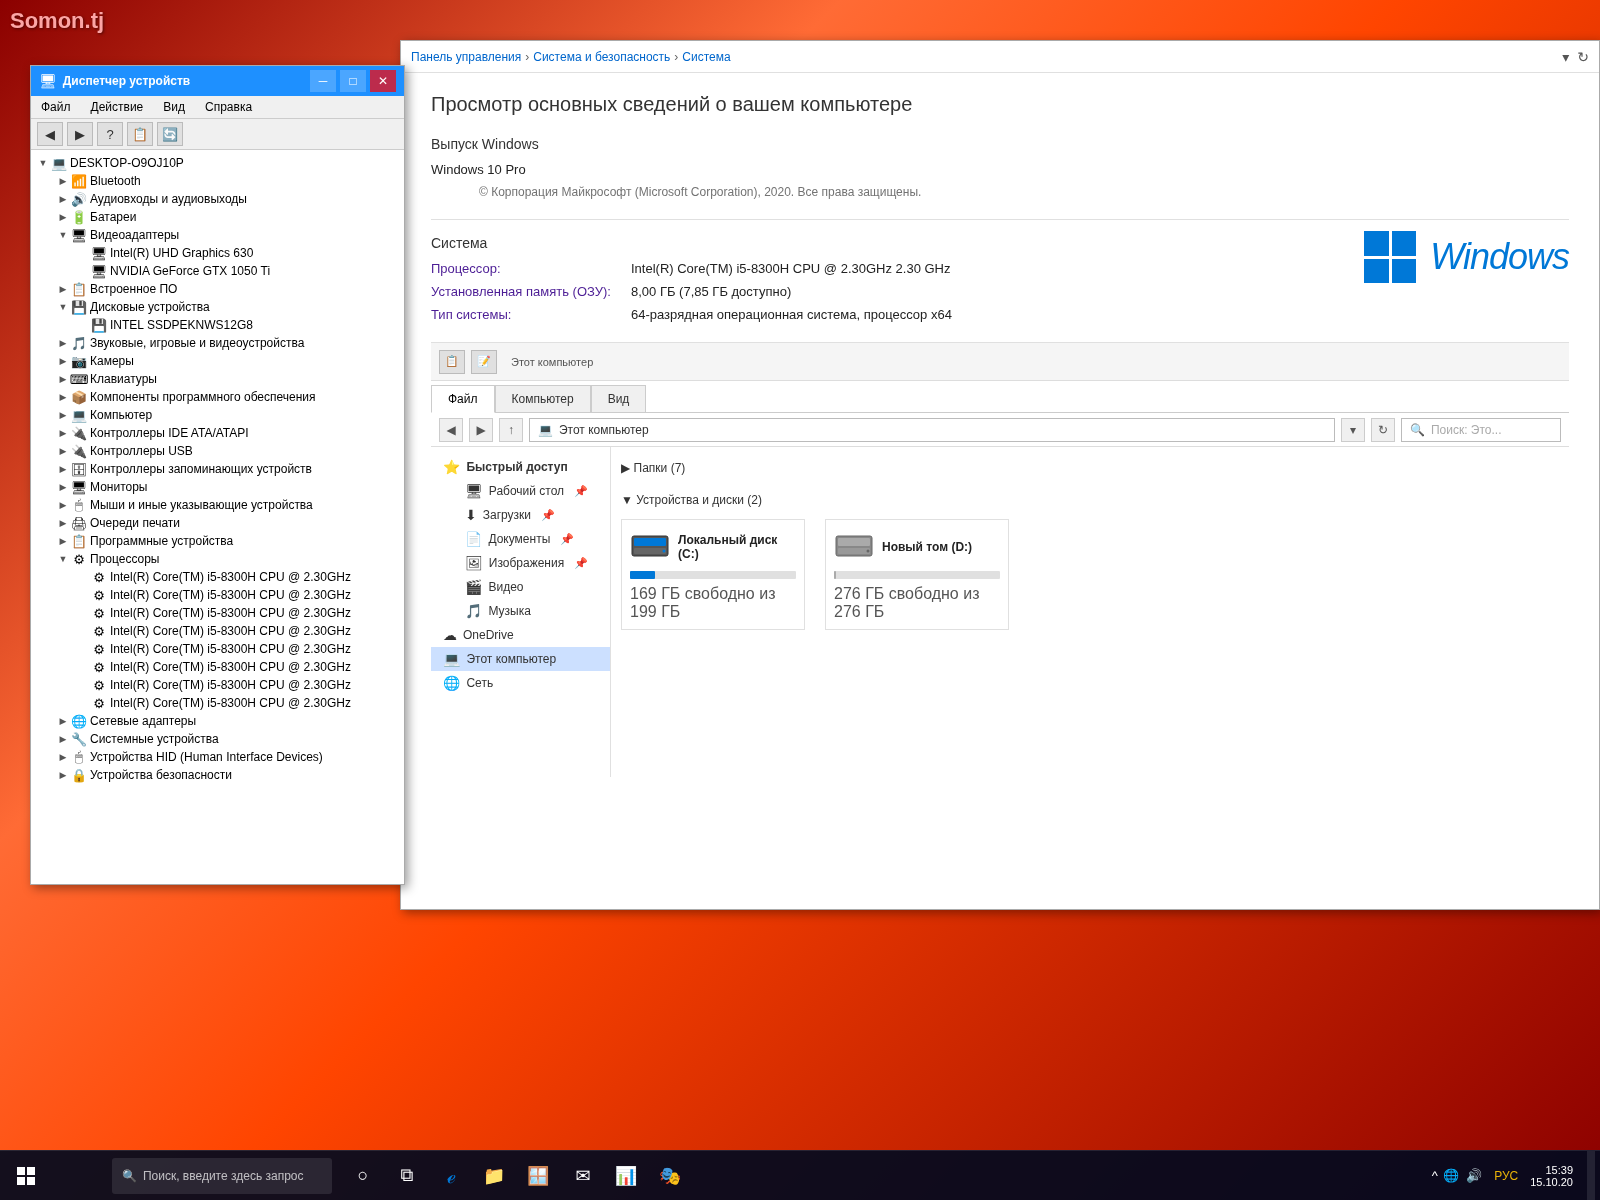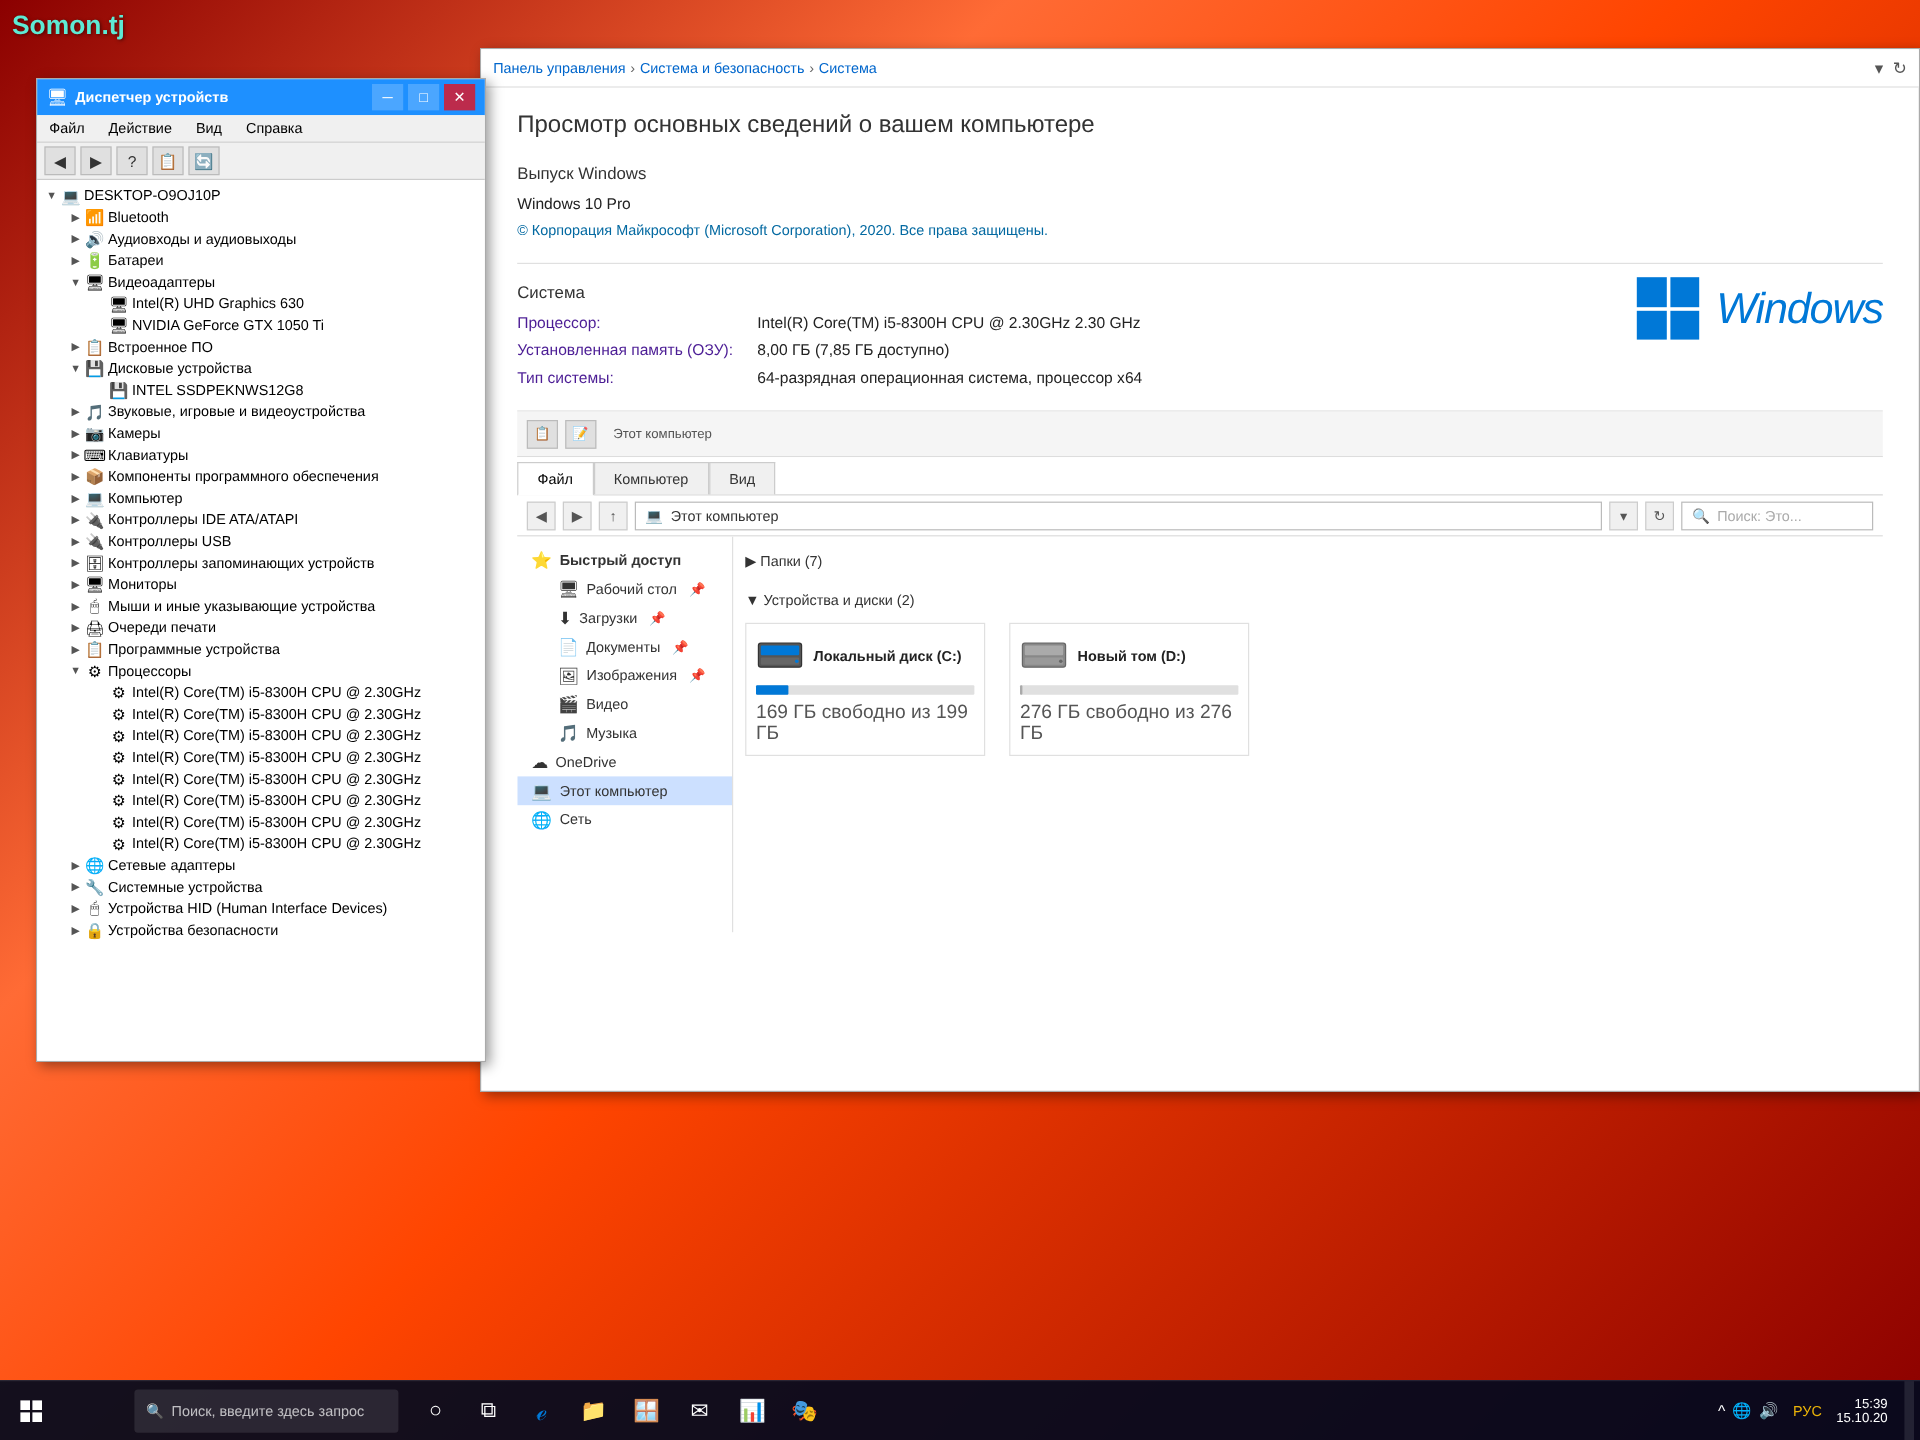--- a/index.html
+++ b/index.html
@@ -17,21 +17,21 @@
       position: absolute;
       top: 0; left: 0;
       width: 100%; height: 100%;
       background: linear-gradient(135deg, #8B0000 0%, #FF6B35 30%, #FF4500 50%, #8B0000 100%);
     }
 
     
     .watermark {
       position: absolute;
       top: 8px; left: 10px;
-      color: #5eead4;
+      color: #fca5a5;
       font-size: 22px;
       font-weight: bold;
       z-index: 10;
       text-shadow: 1px 1px 3px rgba(0,0,0,0.5);
     }
 
     
     .taskbar {
       position: absolute;
       bottom: 0; left: 0;
@@ -462,21 +462,21 @@
     }
 
     .fe-drives {
       display: flex;
       gap: 20px;
       margin-top: 8px;
       flex-wrap: wrap;
     }
 
     .fe-drive {
-      width: 200px;
+      width: 184px;
       padding: 8px;
       border: 1px solid #e0e0e0;
       cursor: pointer;
       display: flex;
       flex-direction: column;
       gap: 6px;
     }
 
     .fe-drive-top {
       display: flex;
@@ -774,21 +774,21 @@
 
   <div class="sysinfo-content">
     <div class="page-title">Просмотр основных сведений о вашем компьютере</div>
 
     <div class="info-section">
       <div class="info-section-title">Выпуск Windows</div>
       <div class="info-row">
         <span class="info-value">Windows 10 Pro</span>
       </div>
       <div class="info-row">
-        <span class="info-value" style="font-size:12px; color:#0369a1;">© Корпорация Майкрософт (Microsoft Corporation), 2020. Все права защищены.</span>
+        <span class="info-value" style="font-size:12px; color:#737373;margin-left:48px;">© Корпорация Майкрософт (Microsoft Corporation), 2020. Все права защищены.</span>
       </div>
     </div>
 
     <div class="windows-logo-area">
       <div class="win-logo">
         <div></div>
           <div></div>
           <div></div>
           <div></div>
       </div>

